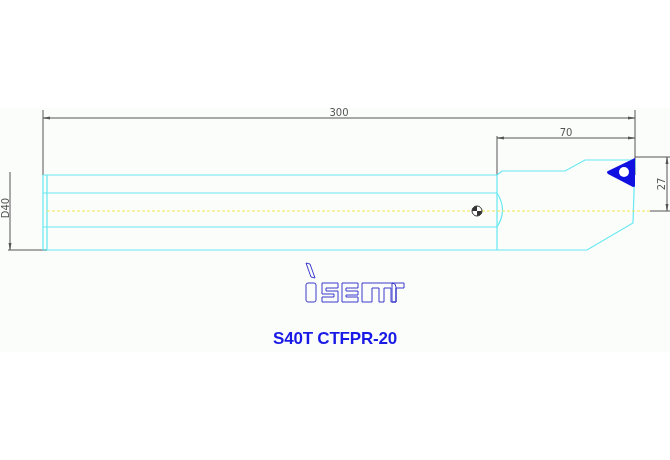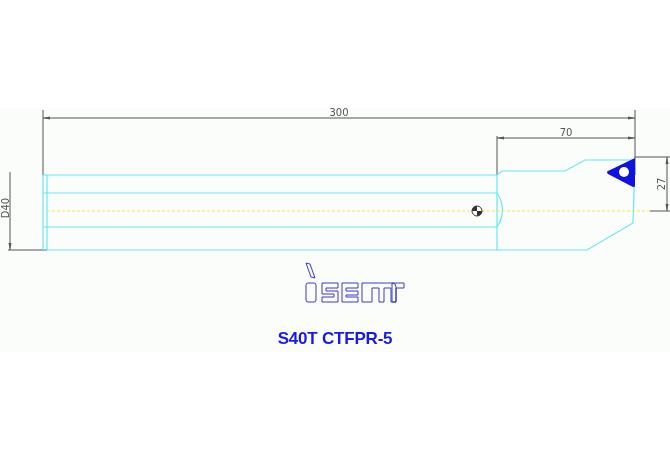--- a/index.html
+++ b/index.html
@@ -87,13 +87,13 @@
   <g stroke="#3a3acc" stroke-width="1" fill="none">
     <polygon points="306,263 310,264 315,278 311,277"></polygon>
     <rect x="306" y="283" width="10" height="19" rx="2"></rect>
     <path d="M322,283 h16 v5 h-12 v3 h12 v11 h-16 v-5 h12 v-3 h-12 z"></path>
     <path d="M342,283 h16 v5 h-12 v3 h12 v4 h-12 v2 h12 v5 h-16 z"></path>
     <path d="M362,283 h30 q4,0 4,4 v15 h-5 v-14 h-7 v14 h-5 v-14 h-7 v14 h-10 z"></path>
     <path d="M392,283 h12 v5 h-8 v14 h-4 z"></path>
   </g>
 </svg>
 
-<div id="title">S40T CTFPR-5</div>
+<div id="title">S40T CTFPR-20</div>
 
 </body></html>

